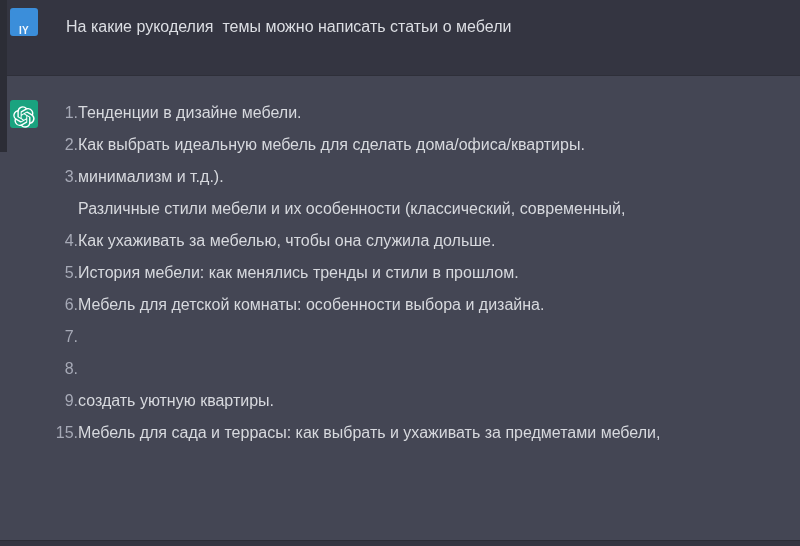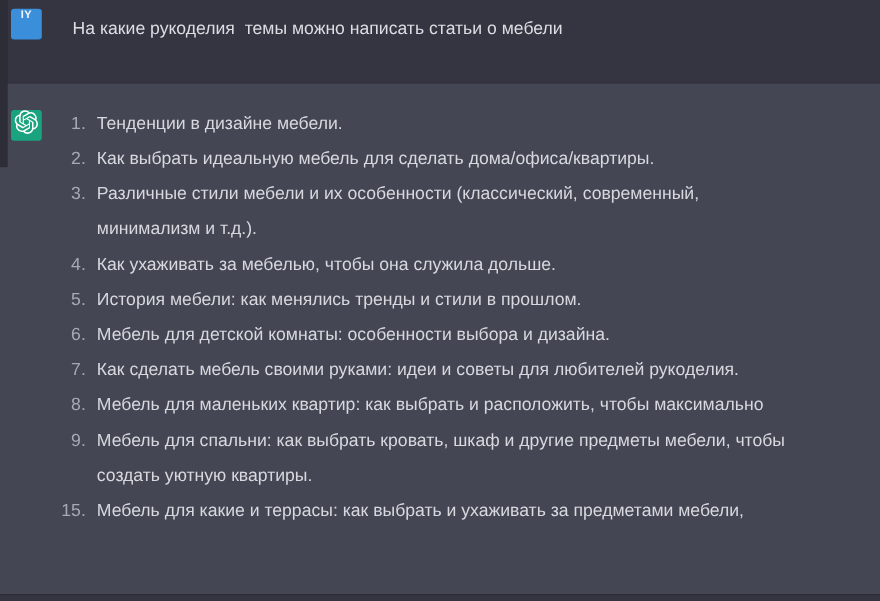--- a/index.html
+++ b/index.html
@@ -25,21 +25,21 @@
     background: #343541;
     border-bottom: 1px solid #2e2f39;
     box-sizing: border-box;
   }
   .avatar {
     position: absolute;
     width: 28px;
     height: 28px;
     border-radius: 3px;
     display: flex;
-    align-items: flex-start;
+    align-items: flex-end;
     justify-content: center;
   }
   .user-avatar {
     left: 10px; top: 8px;
     background: #3b8eda;
     color: #f2f7fc;
     font-size: 10px;
     font-weight: 700;
     letter-spacing: 0.4px;
   }
@@ -85,21 +85,20 @@
   }
   .topic-item .num {
     flex: none;
     width: 78px;
     text-align: right;
     font-size: 16px;
     line-height: 32px;
     color: #a6a9b6;
   }
   .topic-item .txt {
-    margin-left: 10px;
     font-size: 16px;
     line-height: 32px;
     color: #d7d9de;
   }
 
   
   .bottom-row-strip {
     position: absolute;
     left: 0; right: 0; bottom: 0;
     height: 6px;
@@ -145,22 +144,22 @@
         </li>
         <li class="topic-item">
           <span class="num">2.</span>
           <div class="txt">
             <div class="line">Как выбрать идеальную мебель для сделать дома/офиса/квартиры.</div>
           </div>
         </li>
         <li class="topic-item">
           <span class="num">3.</span>
           <div class="txt">
+            <div class="line">минимализм и т.д.).</div>
             <div class="line">Различные стили мебели и их особенности (классический, современный,</div>
-            <div class="line">минимализм и т.д.).</div>
           </div>
         </li>
         <li class="topic-item">
           <span class="num">4.</span>
           <div class="txt">
             <div class="line">Как ухаживать за мебелью, чтобы она служила дольше.</div>
           </div>
         </li>
         <li class="topic-item">
           <span class="num">5.</span>
@@ -169,41 +168,36 @@
           </div>
         </li>
         <li class="topic-item">
           <span class="num">6.</span>
           <div class="txt">
             <div class="line">Мебель для детской комнаты: особенности выбора и дизайна.</div>
           </div>
         </li>
         <li class="topic-item">
           <span class="num">7.</span>
-          <div class="txt">
-            <div class="line">Как сделать мебель своими руками: идеи и советы для любителей рукоделия.</div>
-          </div>
         </li>
         <li class="topic-item">
           <span class="num">8.</span>
           <div class="txt">
-            <div class="line">Мебель для маленьких квартир: как выбрать и расположить, чтобы максимально</div>
           </div>
         </li>
         <li class="topic-item">
           <span class="num">9.</span>
           <div class="txt">
-            <div class="line">Мебель для спальни: как выбрать кровать, шкаф и другие предметы мебели, чтобы</div>
             <div class="line">создать уютную квартиры.</div>
           </div>
         </li>
         <li class="topic-item">
           <span class="num">15.</span>
           <div class="txt">
-            <div class="line">Мебель для какие и террасы: как выбрать и ухаживать за предметами мебели,</div>
+            <div class="line">Мебель для сада и террасы: как выбрать и ухаживать за предметами мебели,</div>
           </div>
         </li>
       </ol>
   </div>
 
   <div class="left-edge-strip"></div>
   <div class="bottom-row-strip"></div>
 
 </div>
 

